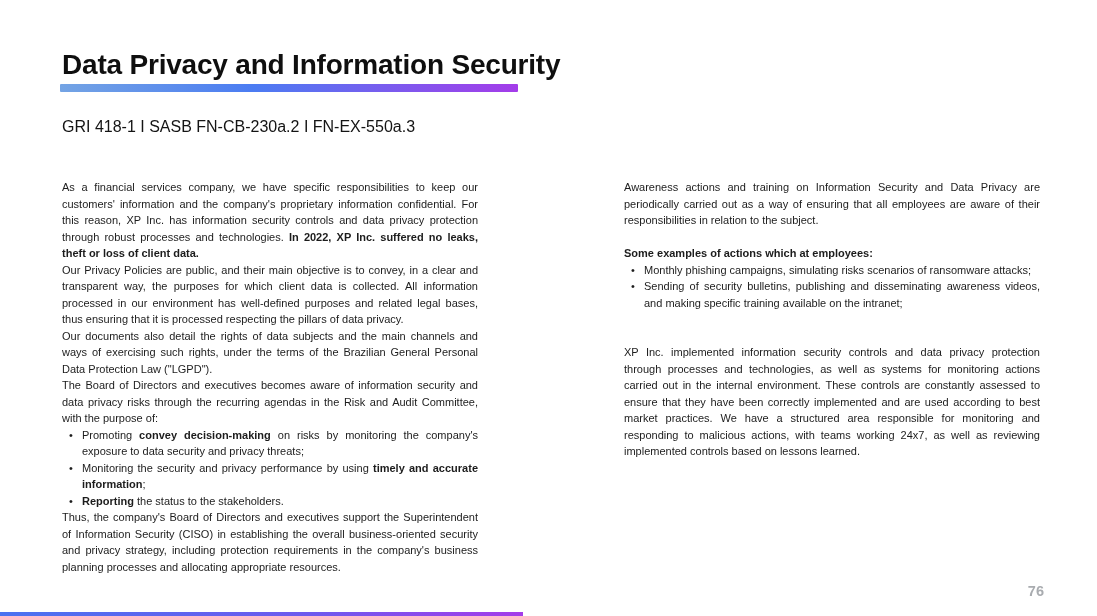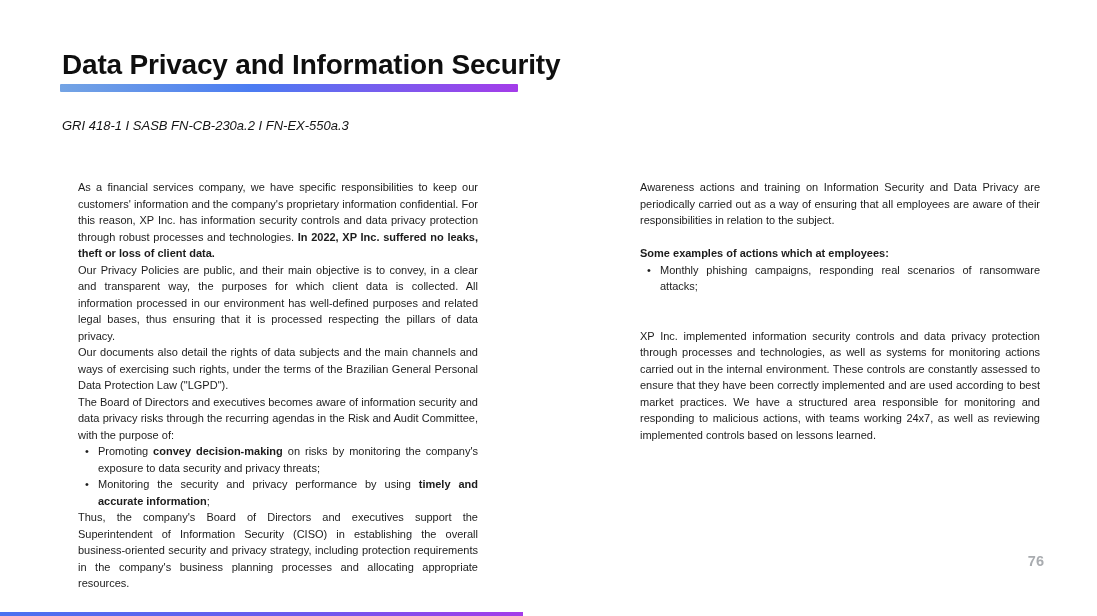--- a/index.html
+++ b/index.html
@@ -31,40 +31,38 @@
     top: 84px;
     width: 458px;
     height: 8px;
     border-radius: 1px;
     background: linear-gradient(90deg, #74a4e4 0%, #4b7cf2 42%, #7a5bee 72%, #a43ce9 100%);
   }
   .standards-line {
     position: absolute;
     left: 62px;
     top: 118px;
-    font-size: 13px;
-    font-style: italic;
+    font-size: 16px;
     color: #141414;
     white-space: nowrap;
   }
   .columns {
     position: absolute;
     left: 62px;
     top: 179px;
     width: 978px;
     display: flex;
     gap: 146px;
   }
   .col {
     width: 416px;
     font-size: 11px;
     line-height: 16.5px;
     color: #1c1c1c;
     text-align: justify;
-    margin-left: 16px;
   }
   .col p.para {
     margin: 0;
   }
   .col .spacer {
     height: 16.5px;
   }
   .col ul.bullets {
     margin: 0;
     padding: 0;
@@ -78,21 +76,21 @@
     content: "\2022";
     position: absolute;
     left: 7px;
     top: 0;
   }
   .seg-bold {
     font-weight: 700;
   }
   .page-number {
     position: absolute;
-    top: 553px;
+    top: 583px;
     right: 16px;
     font-size: 14.5px;
     font-weight: 700;
     color: #a9acb0;
   }
   .bottom-gradient-bar {
     position: absolute;
     left: 0;
     bottom: 0;
     width: 523px;
@@ -113,29 +111,31 @@
 
   <div class="columns">
     <div class="col">
         <p class="para"><span class="seg">As a financial services company, we have specific responsibilities to keep our customers' information and the company's proprietary information confidential. For this reason, XP Inc. has information security controls and data privacy protection through robust processes and technologies. </span><span class="seg-bold">In 2022, XP Inc. suffered no leaks, theft or loss of client data.</span></p>
         <p class="para"><span class="seg">Our Privacy Policies are public, and their main objective is to convey, in a clear and transparent way, the purposes for which client data is collected. All information processed in our environment has well-defined purposes and related legal bases, thus ensuring that it is processed respecting the pillars of data privacy.</span></p>
         <p class="para"><span class="seg">Our documents also detail the rights of data subjects and the main channels and ways of exercising such rights, under the terms of the Brazilian General Personal Data Protection Law ("LGPD").</span></p>
         <p class="para"><span class="seg">The Board of Directors and executives becomes aware of information security and data privacy risks through the recurring agendas in the Risk and Audit Committee, with the purpose of:</span></p>
         <ul class="bullets">
           <li><span class="seg">Promoting </span><span class="seg-bold">convey decision-making</span><span class="seg"> on risks by monitoring the company's exposure to data security and privacy threats;</span></li>
           <li><span class="seg">Monitoring the security and privacy performance by using </span><span class="seg-bold">timely and accurate information</span><span class="seg">;</span></li>
+          <li><span class="seg-bold">Reporting</span><span class="seg"> the status to the stakeholders.</span></li>
         </ul>
         <p class="para"><span class="seg">Thus, the company's Board of Directors and executives support the Superintendent of Information Security (CISO) in establishing the overall business-oriented security and privacy strategy, including protection requirements in the company's business planning processes and allocating appropriate resources.</span></p>
       </div>
     <div class="col">
         <p class="para"><span class="seg">Awareness actions and training on Information Security and Data Privacy are periodically carried out as a way of ensuring that all employees are aware of their responsibilities in relation to the subject.</span></p>
         <div class="spacer"></div>
         <p class="para"><span class="seg-bold">Some examples of actions which at employees:</span></p>
         <ul class="bullets">
-          <li><span class="seg">Monthly phishing campaigns, responding real scenarios of ransomware attacks;</span></li>
+          <li><span class="seg">Monthly phishing campaigns, simulating risks scenarios of ransomware attacks;</span></li>
+          <li><span class="seg">Sending of security bulletins, publishing and disseminating awareness videos, and making specific training available on the intranet;</span></li>
         </ul>
         <div class="spacer"></div>
         <div class="spacer"></div>
         <p class="para"><span class="seg">XP Inc. implemented information security controls and data privacy protection through processes and technologies, as well as systems for monitoring actions carried out in the internal environment. These controls are constantly assessed to ensure that they have been correctly implemented and are used according to best market practices. We have a structured area responsible for monitoring and responding to malicious actions, with teams working 24x7, as well as reviewing implemented controls based on lessons learned.</span></p>
       </div>
   </div>
 
   <div class="page-number">76</div>
 
   <div class="bottom-gradient-bar"></div>

